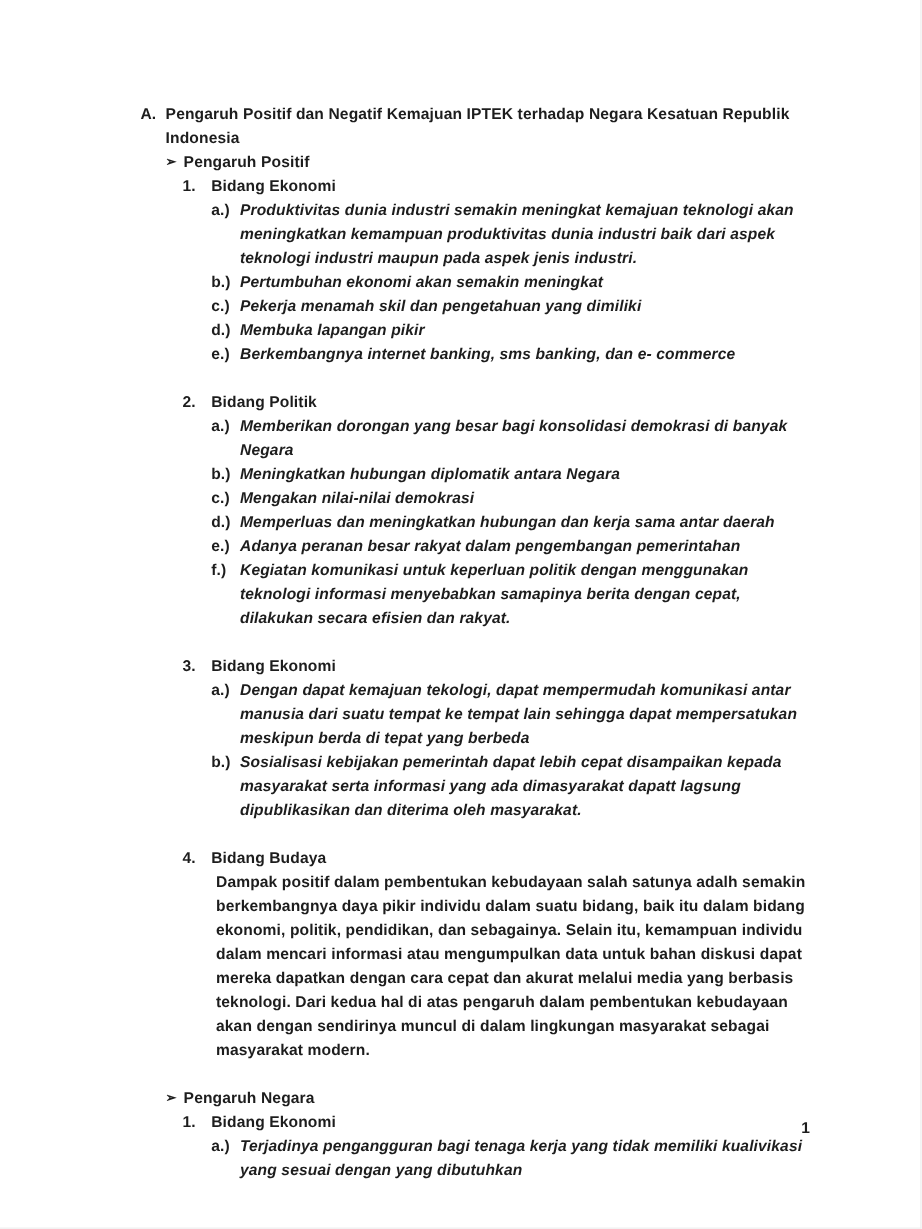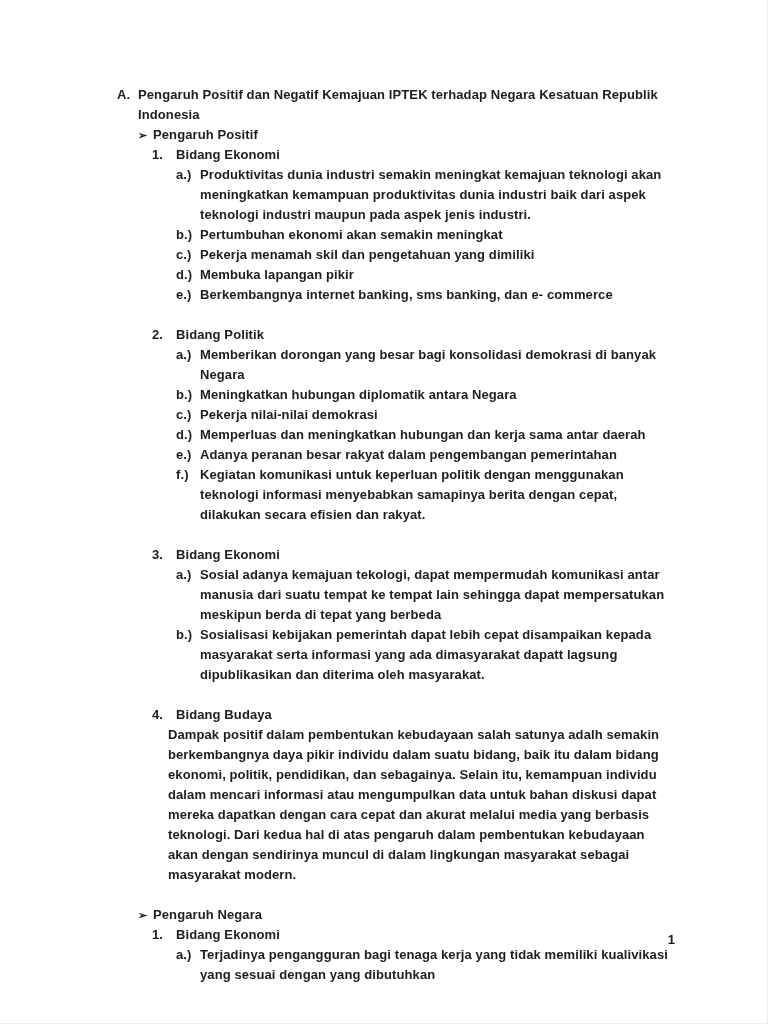--- a/index.html
+++ b/index.html
@@ -29,22 +29,22 @@
   .doc-heading { display: flex; }
   .h-label { width: 21px; flex: none; }
   .group-title-row { display: flex; margin-left: 21px; }
   .bullet { width: 15px; flex: none; font-size: 11px; line-height: 20px; }
   .group + .group { margin-top: 15px; }
   .section { margin-left: 35px; margin-bottom: 20px; }
   .section-title-row { display: flex; }
   .sec-num { width: 24px; flex: none; }
   .item { display: flex; margin-left: 24px; }
   .item-label { width: 24px; flex: none; }
-  .item-text { flex: 1; }
-  .section-paragraph { margin-left: 16px; }
+  .item-text { flex: 1; font-style: italic; }
+  .section-paragraph { margin-left: 28px; }
   .page-number {
     position: absolute;
     right: 92px;
     top: 932px;
     font-size: 13px;
     font-weight: 700;
     color: #1d1d1d;
   }
 </style>
 </head>
@@ -96,21 +96,21 @@
             <div class="item">
               <span class="item-label">a.)</span>
               <span class="item-text">Memberikan dorongan yang besar bagi konsolidasi demokrasi di banyak Negara</span>
             </div>
             <div class="item">
               <span class="item-label">b.)</span>
               <span class="item-text">Meningkatkan hubungan diplomatik antara Negara</span>
             </div>
             <div class="item">
               <span class="item-label">c.)</span>
-              <span class="item-text">Pekerja nilai-nilai demokrasi</span>
+              <span class="item-text">Mengakan nilai-nilai demokrasi</span>
             </div>
             <div class="item">
               <span class="item-label">d.)</span>
               <span class="item-text">Memperluas dan meningkatkan hubungan dan kerja sama antar daerah</span>
             </div>
             <div class="item">
               <span class="item-label">e.)</span>
               <span class="item-text">Adanya peranan besar rakyat dalam pengembangan pemerintahan</span>
             </div>
             <div class="item">
@@ -118,21 +118,21 @@
               <span class="item-text">Kegiatan komunikasi untuk keperluan politik dengan menggunakan teknologi informasi menyebabkan samapinya berita dengan cepat, dilakukan secara efisien dan rakyat.</span>
             </div>
           </div>
           <div class="section">
             <div class="section-title-row">
               <span class="sec-num">3.</span>
               <span class="sec-title">Bidang Ekonomi</span>
             </div>
             <div class="item">
               <span class="item-label">a.)</span>
-              <span class="item-text">Sosial adanya kemajuan tekologi, dapat mempermudah komunikasi antar manusia dari suatu tempat ke tempat lain sehingga dapat mempersatukan meskipun berda di tepat yang berbeda</span>
+              <span class="item-text">Dengan dapat kemajuan tekologi, dapat mempermudah komunikasi antar manusia dari suatu tempat ke tempat lain sehingga dapat mempersatukan meskipun berda di tepat yang berbeda</span>
             </div>
             <div class="item">
               <span class="item-label">b.)</span>
               <span class="item-text">Sosialisasi kebijakan pemerintah dapat lebih cepat disampaikan kepada masyarakat serta informasi yang ada dimasyarakat dapatt lagsung dipublikasikan dan diterima oleh masyarakat.</span>
             </div>
           </div>
           <div class="section">
             <div class="section-title-row">
               <span class="sec-num">4.</span>
               <span class="sec-title">Bidang Budaya</span>

